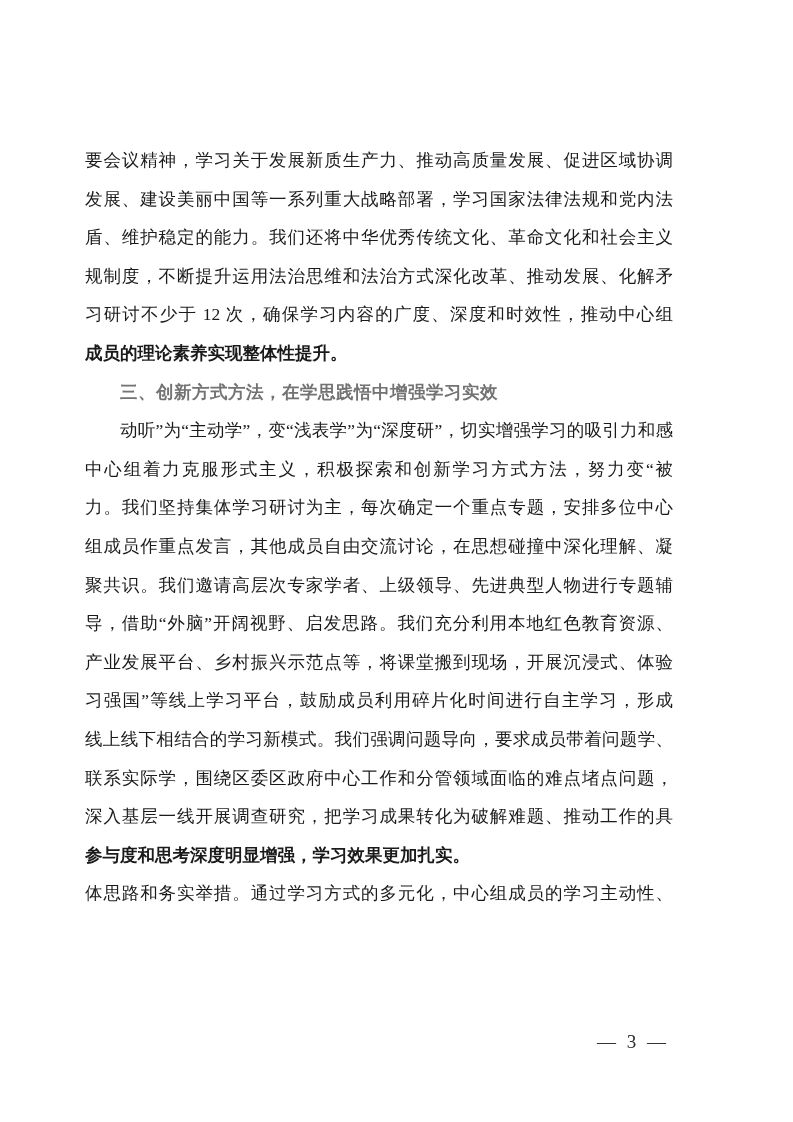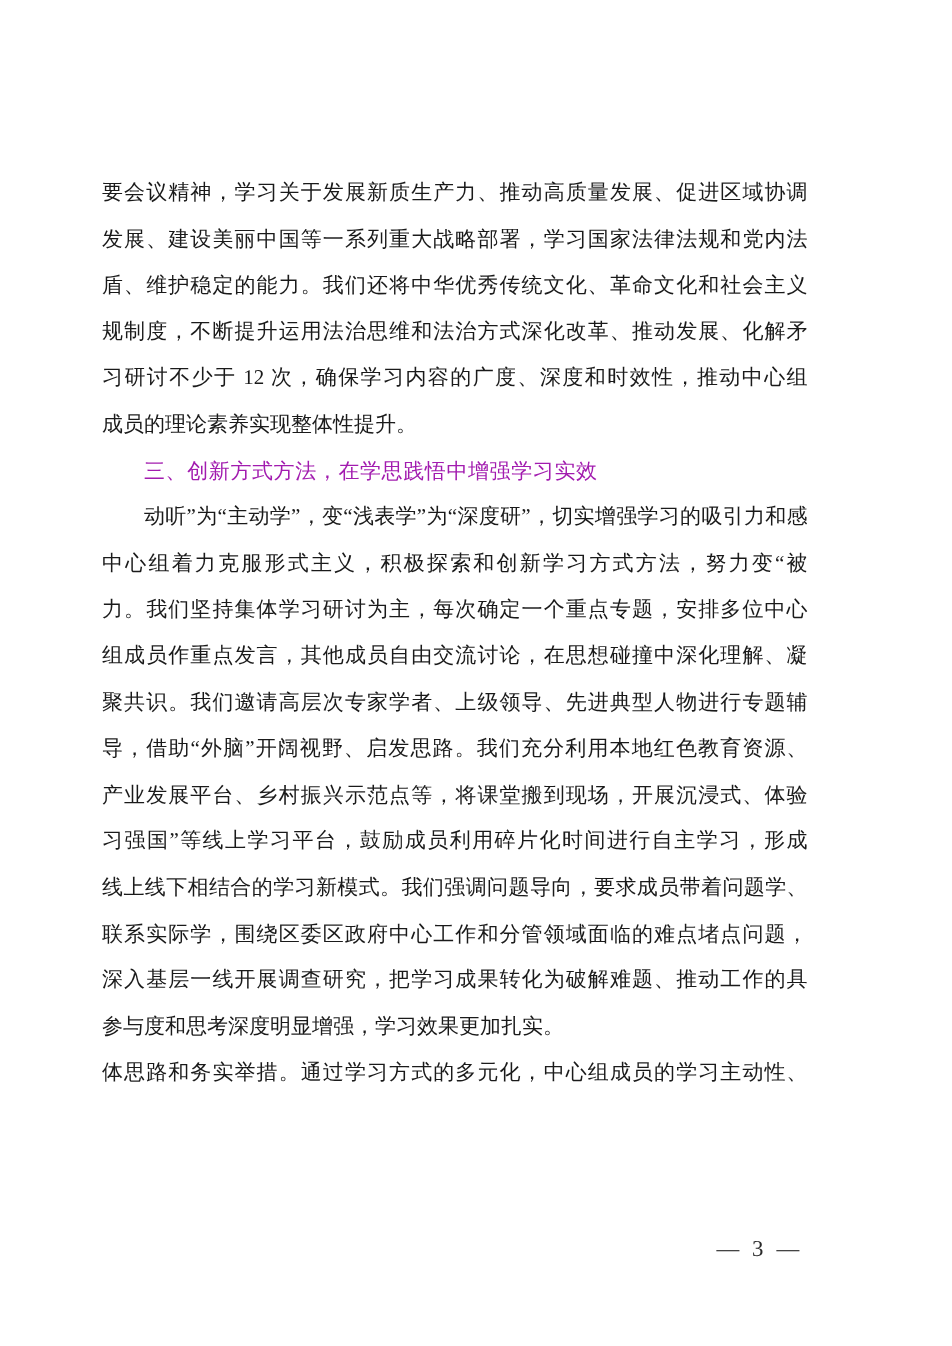--- a/index.html
+++ b/index.html
@@ -26,28 +26,29 @@
     font-size: 17.5px;
     line-height: 38.6px;
     height: 38.6px;
     text-align: justify;
     text-align-last: justify;
     overflow: hidden;
   }
   .text-line.last-line {
     text-align: center;
     text-align-last: left;
+    font-weight: bold;
   }
   .para-indent .text-line:first-child {
     text-indent: 2em;
   }
   .section-heading {
     font-family: "Liberation Sans", "DejaVu Sans", sans-serif;
-    font-weight: normal;
-    color: #a21caf;
+    font-weight: bold;
+    color: #737373;
     font-size: 17.5px;
     line-height: 38.6px;
     height: 38.6px;
     text-indent: 2em;
     letter-spacing: 0.5px;
   }
   .page-footer {
     position: absolute;
     top: 1028px;
     right: 124px;

